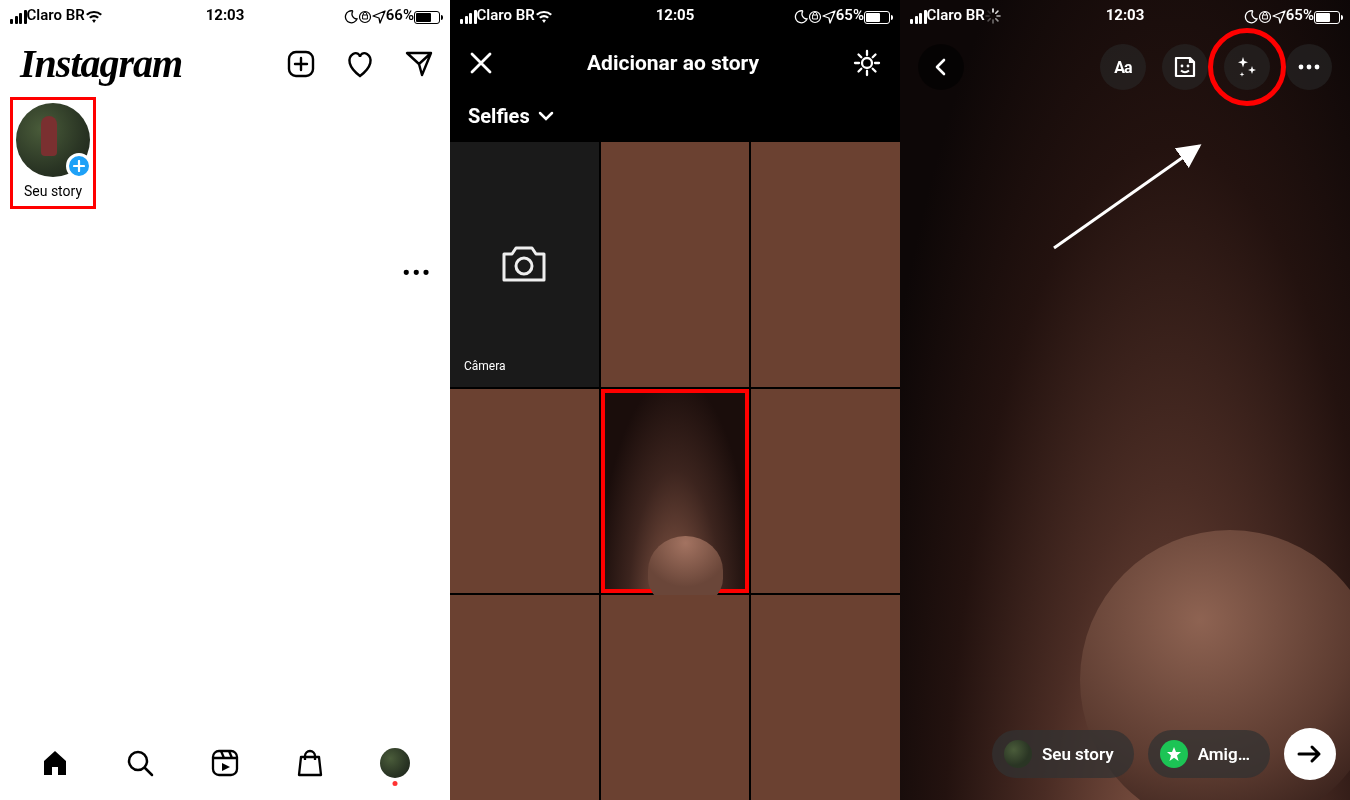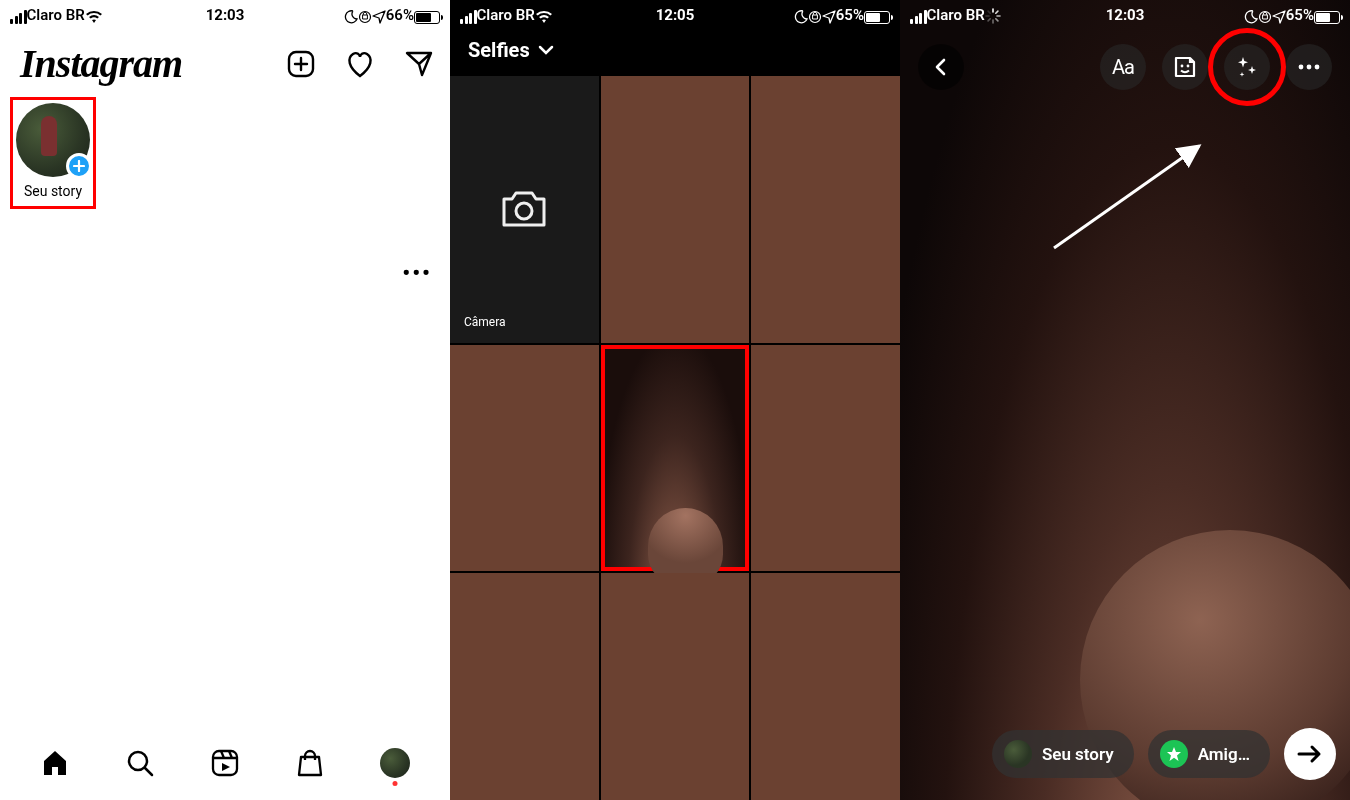--- a/index.html
+++ b/index.html
@@ -172,21 +172,21 @@
     border-radius: 30px; padding: 10px 20px 10px 12px;
     display:flex; align-items:center; gap:10px; color:#fff; font-size:17px; font-weight:600;
   }
   .pill .pill-ico { width:28px;height:28px;border-radius:50%; }
   .pill .pill-ico.avatar { background: radial-gradient(circle at 35% 35%, #4a5c3a, #2a3524 60%); }
   .pill .pill-ico.green { background:#1cc455; display:flex;align-items:center;justify-content:center; }
   .send-circ {
     width:52px;height:52px;border-radius:50%;background:#fff;
     display:flex;align-items:center;justify-content:center;
   }
-  .aa { font-weight:400; font-size:20px; letter-spacing:-1px;}
+  .aa { font-weight:700; font-size:16px; letter-spacing:-1px;}
   svg { display:block; }
 </style>
 </head>
 <body>
 
 <div class="screen screen1">
   <div class="status-bar sb-light">
     <div class="status-left">
       <span class="signal-bars">
           <span></span>
@@ -330,20 +330,34 @@
             <path d="M1 6 L13 1 L8 13 L7 8 Z" fill="none" stroke="currentColor" stroke-width="1.3" stroke-linejoin="round"></path>
           </svg>
         </span>
       <span>65%</span>
       <span class="battery">
           <span class="fill" style="width:65%"></span>
         </span>
     </div>
   </div>
 
+  <div class="s2-header">
+    <span>
+      <svg width="26" height="26" viewBox="0 0 26 26">
+          <path d="M4 4 L22 22 M22 4 L4 22" stroke="#fff" stroke-width="2.8" stroke-linecap="round"></path>
+        </svg>
+    </span>
+    <span class="s2-title">Adicionar ao story</span>
+    <span>
+      <svg width="30" height="30" viewBox="0 0 30 30">
+          <circle cx="15" cy="15" r="5" fill="none" stroke="#fff" stroke-width="2.3"></circle>
+          <path d="M15 3 V7 M15 23 V27 M3 15 H7 M23 15 H27 M6.5 6.5 L9.3 9.3 M20.7 20.7 L23.5 23.5 M23.5 6.5 L20.7 9.3 M9.3 20.7 L6.5 23.5" stroke="#fff" stroke-width="2.3" stroke-linecap="round"></path>
+        </svg>
+    </span>
+  </div>
 
   <div class="s2-sub">
     <div class="album-dd">
       <span>Selfies</span>
       <span>
           <svg width="16" height="10" viewBox="0 0 16 10">
             <path d="M2 2 L8 8 L14 2" fill="none" stroke="#fff" stroke-width="2.5" stroke-linecap="round"></path>
           </svg>
         </span>
     </div>

